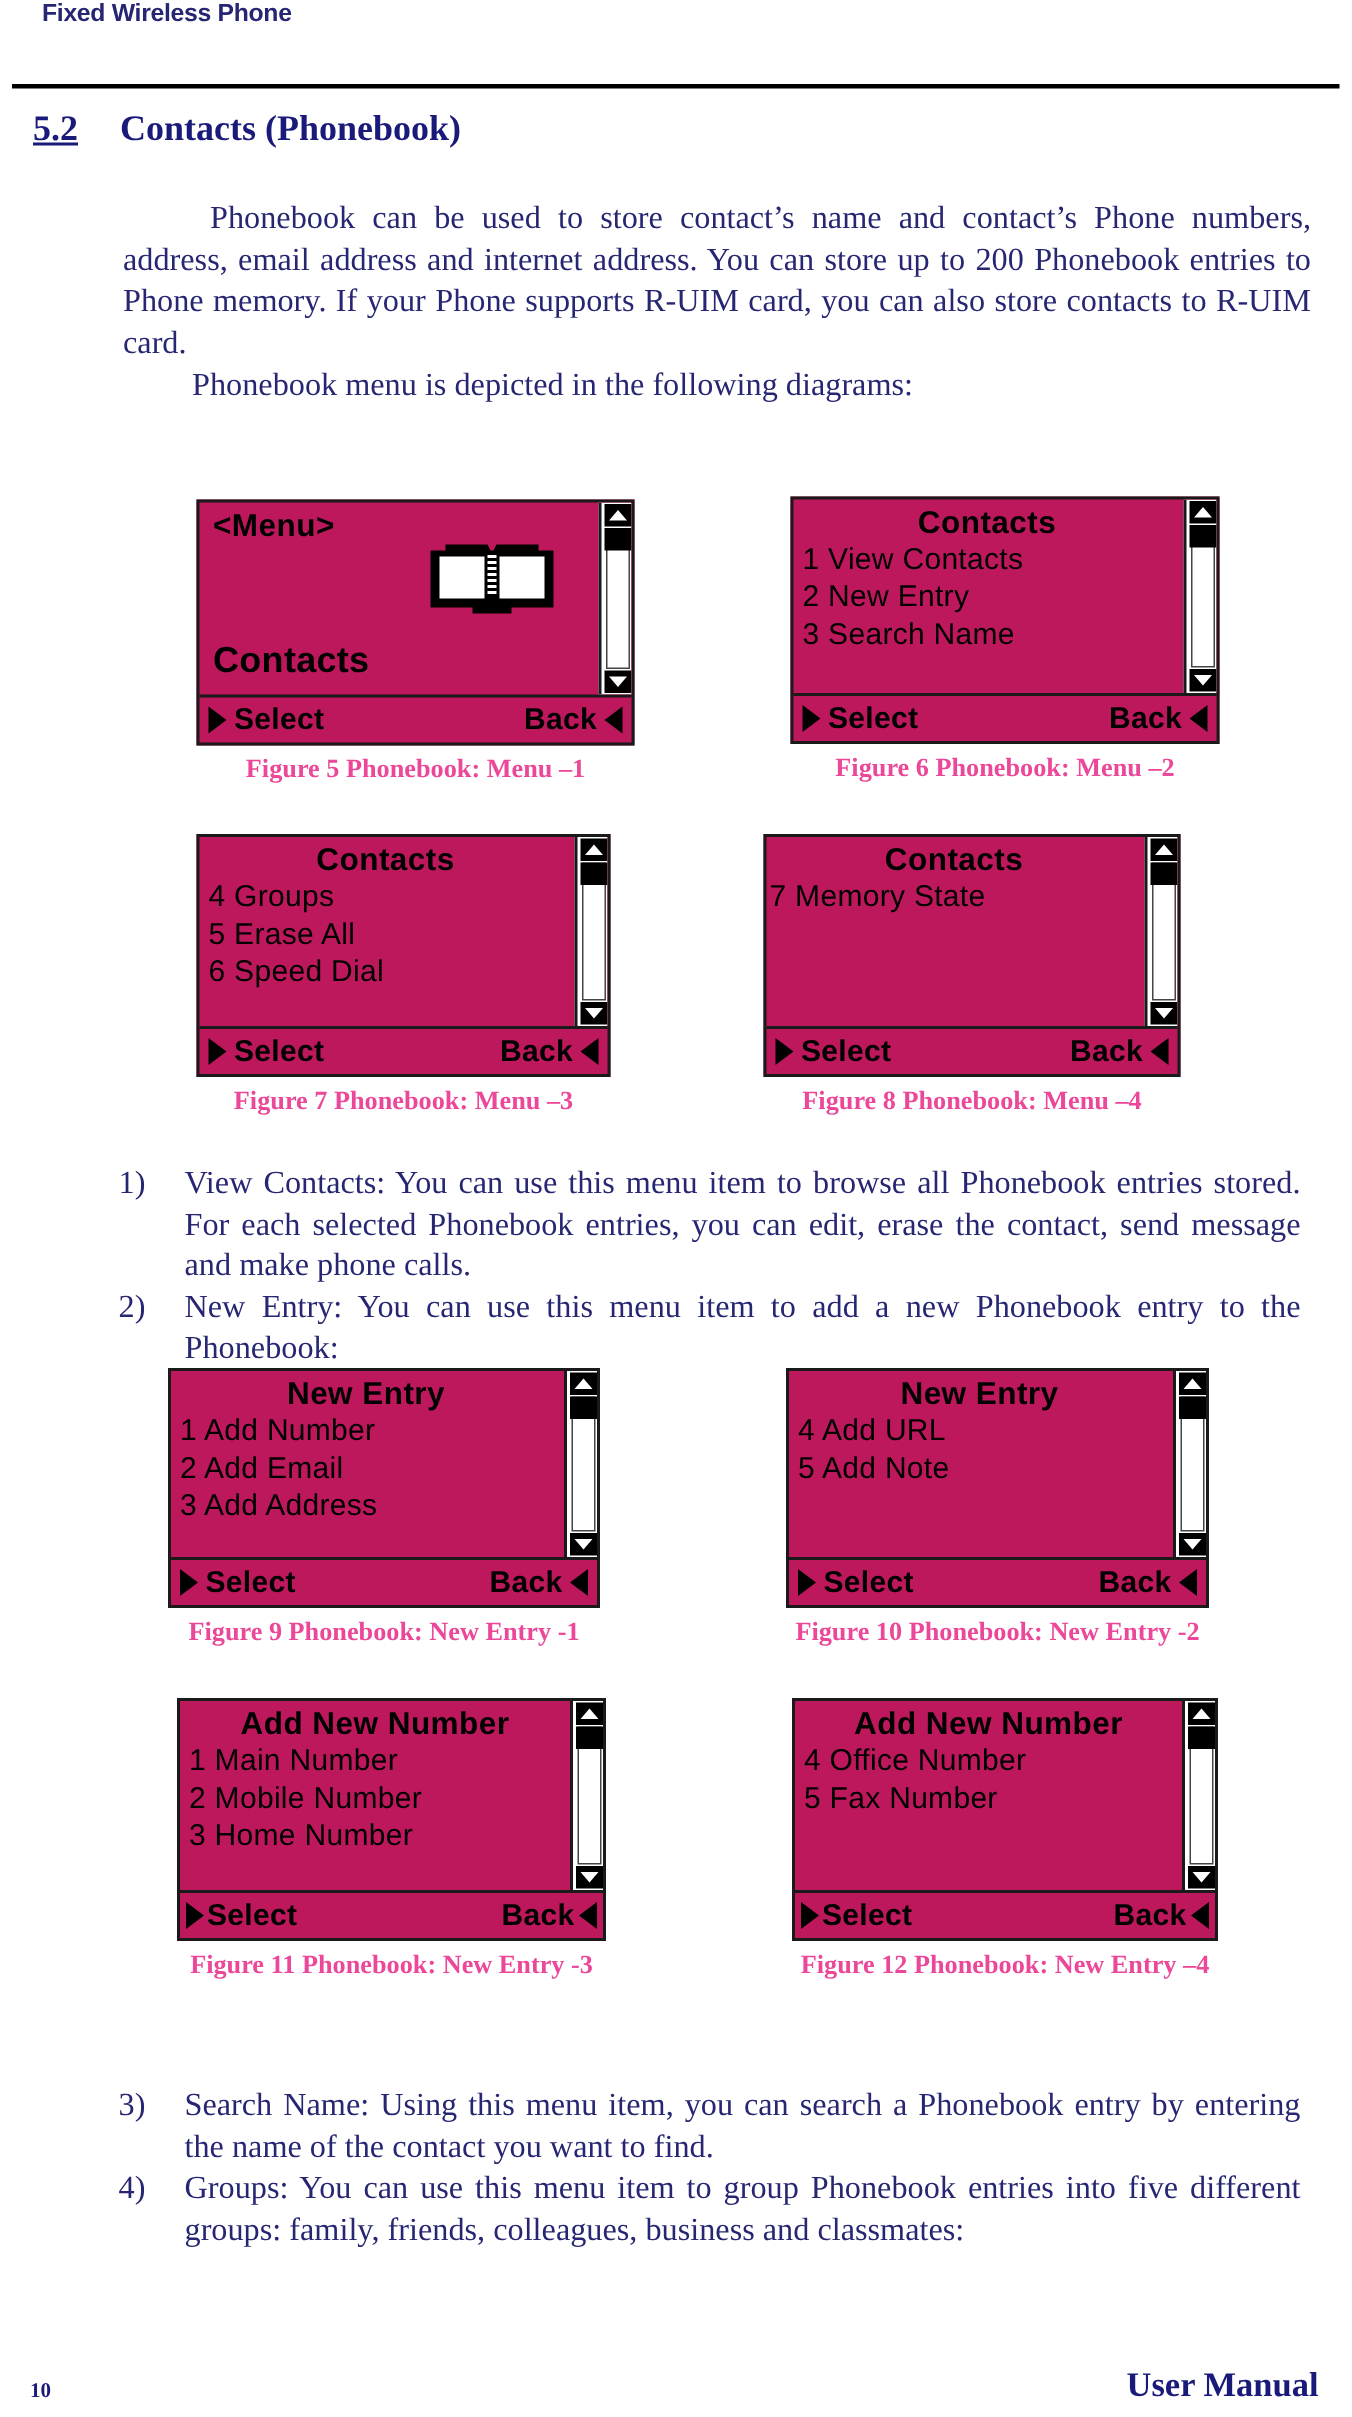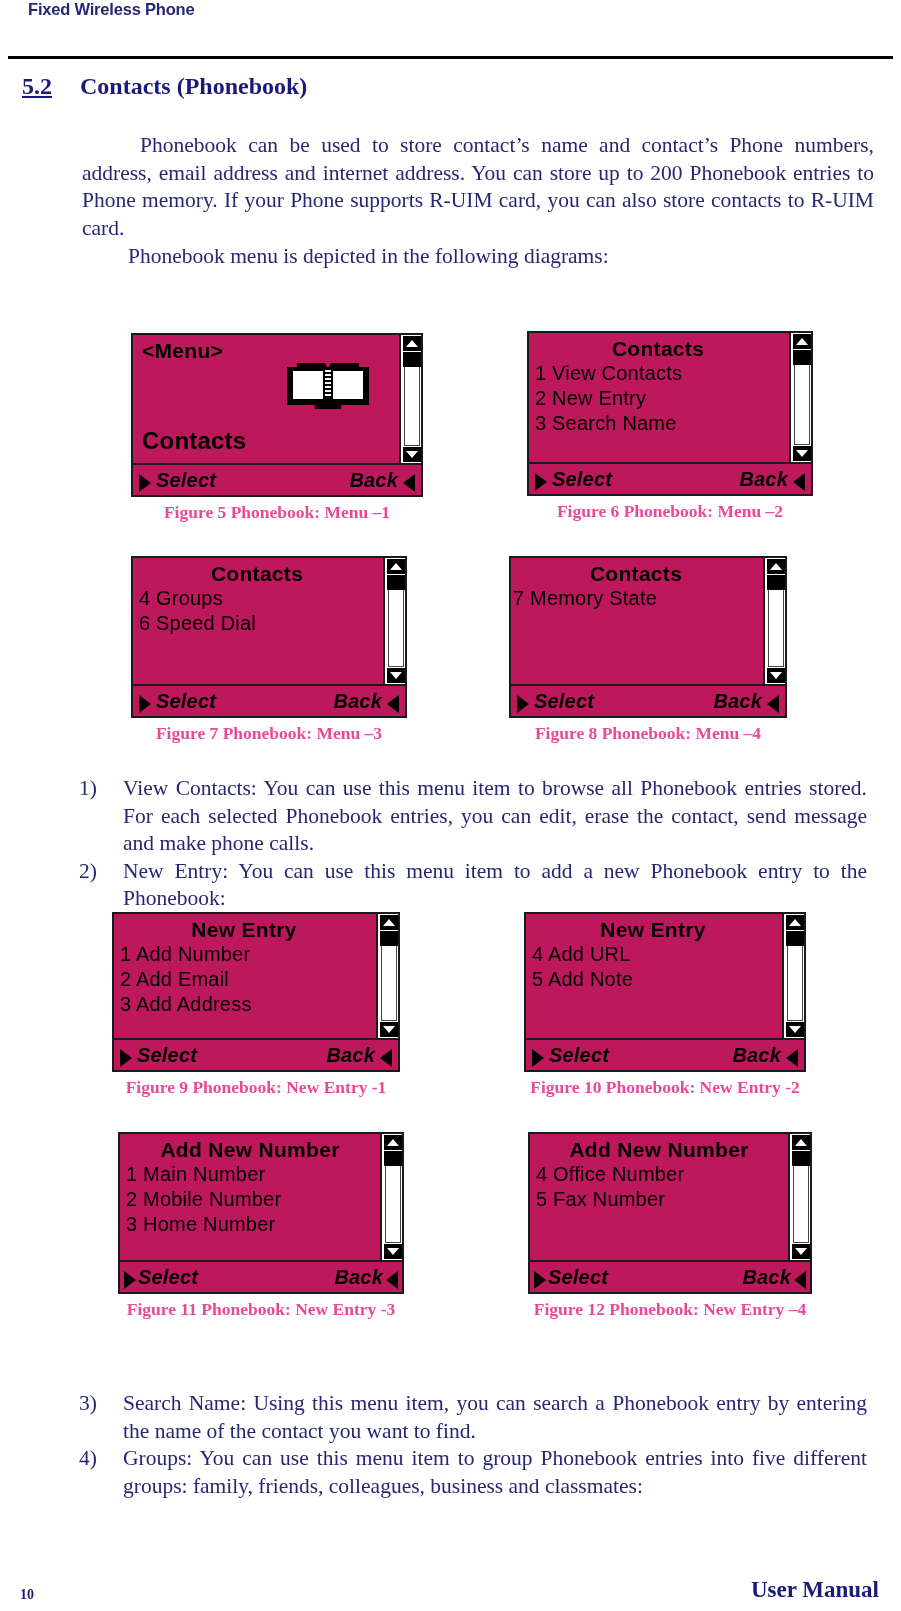--- a/index.html
+++ b/index.html
@@ -214,27 +214,26 @@
     position: relative;
     display: flex;
     align-items: center;
     justify-content: space-between;
     padding: 0 6px;
     box-sizing: border-box;
     height: 30px;
   }
   .softkey {
     display: flex;
-    align-items: flex-end;
+    align-items: center;
     font-weight: bold;
     font-size: 20px;
     letter-spacing: 0.2px;
     color: #000;
     white-space: nowrap;
-    font-style: italic;
   }
   .tri-right {
     width: 0; height: 0;
     border-top: 9px solid transparent;
     border-bottom: 9px solid transparent;
     border-left: 12px solid #000;
     margin-right: 5px;
   }
   .tri-left {
     width: 0; height: 0;
@@ -384,20 +383,21 @@
     </div>
   </div>
 
   <div class="fig-row" style="top:556px; left:0;">
     <div class="fig-cell" style="left:131px; top:0px;">
       <div class="lcd" style="width:276px; height:162px;">
         <div class="lcd-main" style="height:128px;">
           <div class="lcd-title" style="padding-right:24px;">Contacts</div>
           <ul class="lcd-list">
             <li>4 Groups</li>
+            <li>5 Erase All</li>
             <li>6 Speed Dial</li>
           </ul>
           <div class="lcd-scroll">
             <div class="scroll-arrow up">
                 <span class="tri"></span>
               </div>
             <div class="scroll-track"></div>
             <div class="scroll-thumb"></div>
             <div class="scroll-arrow down">
                 <span class="tri"></span>

